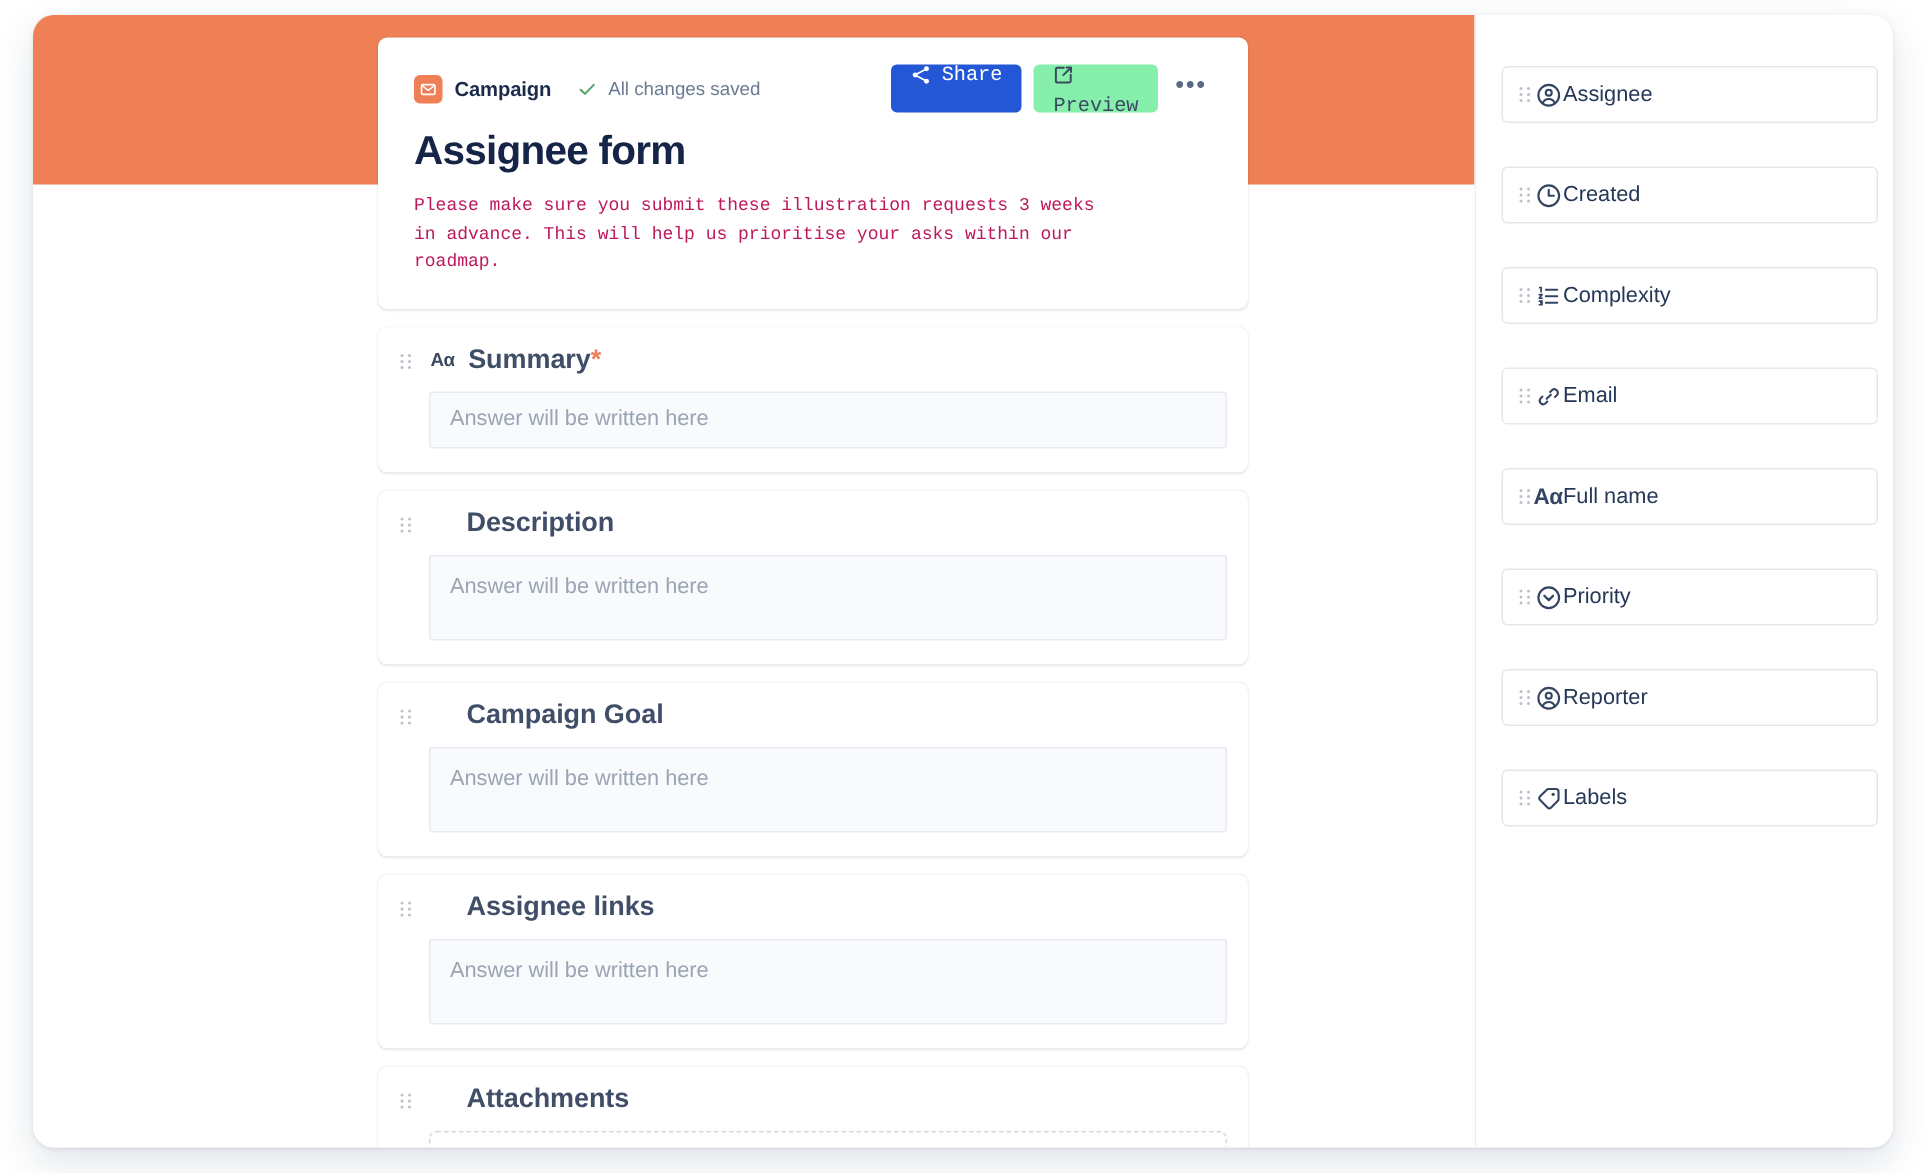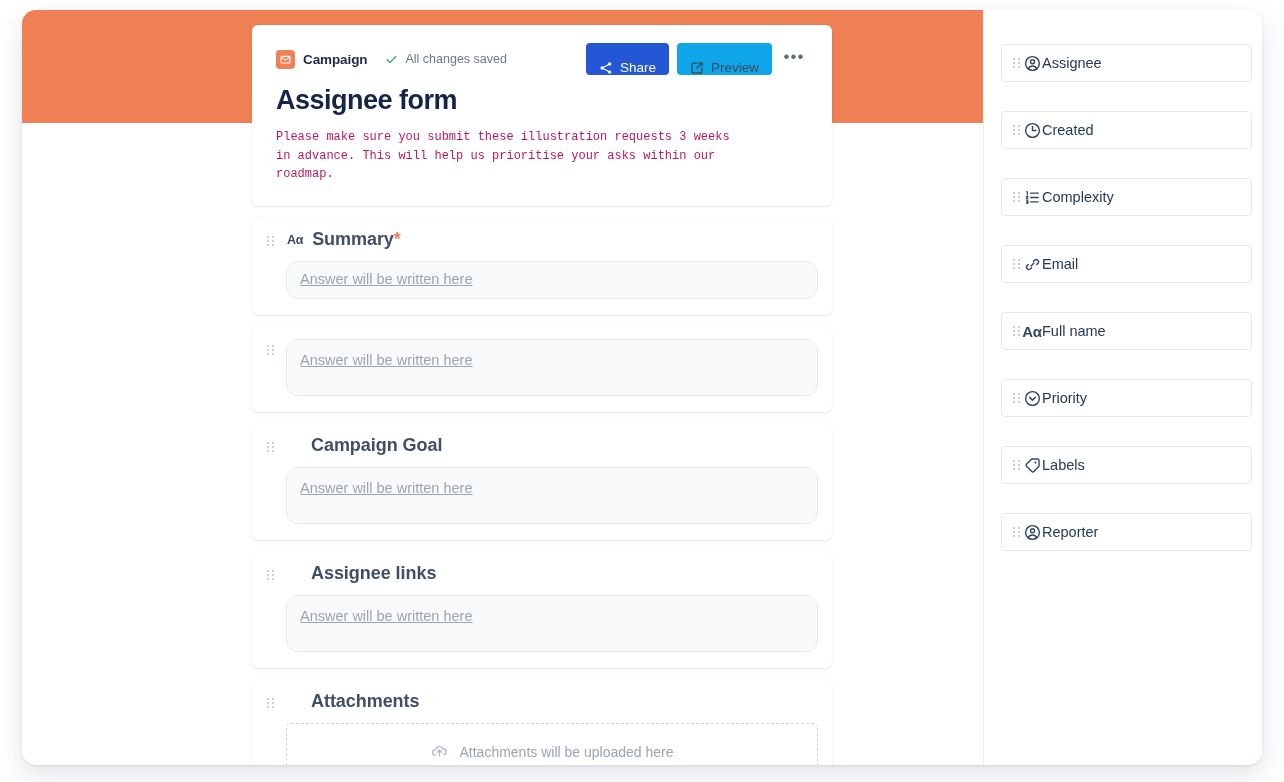--- a/index.html
+++ b/index.html
@@ -108,34 +108,34 @@
 
   .header-actions {
     margin-left: auto;
     display: flex;
     align-items: center;
     gap: 8px;
   }
 
   .btn {
     display: flex;
-    align-items: flex-end;
+    align-items: flex-start;
     gap: 7px;
     height: 32px;
     padding: 0 13px;
     border-radius: 4px;
     font-size: 13.5px;
     font-weight: 500;
     border: none;
     cursor: pointer;
-    font-family: Liberation Sans, sans-serif;
+    font-family: Liberation Mono, monospace;
     white-space: nowrap;
   }
   .btn-share { background: #2357d6; color: #ffffff; }
-  .btn-preview { background: #0ea5e9; color: #3c4a61; }
+  .btn-preview { background: #86efac; color: #3c4a61; flex-direction: column; }
   .btn-more {
     width: 28px; height: 28px;
     display: flex; align-items: center; justify-content: center;
     border-radius: 4px;
     color: #5b6b83;
     font-size: 17px;
     line-height: 1;
     letter-spacing: 1px;
     cursor: pointer;
     background: transparent;
@@ -202,26 +202,25 @@
     font-size: 18px;
     font-weight: bold;
     color: #404e68;
     letter-spacing: -0.05px;
   }
   .req-star { color: #ef7f55; font-weight: bold; }
 
   .answer-box {
     background: #f8fafc;
     border: 1px solid #e7ebf1;
-    border-radius: 12px;
+    border-radius: 2px;
     color: #9aa4b4;
     font-size: 14.5px;
     padding: 12px 13px;
     min-height: 38px;
-    text-decoration: underline;
   }
   .answer-box.short { height: 38px; padding: 9px 13px; }
   .answer-box.tall  { height: 57px; }
 
   .dropzone {
     border: 1px dashed #ccd4e0;
     border-radius: 5px;
     height: 58px;
     display: flex;
     align-items: center;
@@ -364,20 +363,28 @@
             <div class="field-card">
               <div class="drag-handle">
                 <i></i>
                 <i></i>
                 <i></i>
                 <i></i>
                 <i></i>
                 <i></i>
               </div>
               <div class="field-body">
+                <div class="field-label-row">
+                  <span>
+                    <svg width="15" height="15" viewBox="0 0 16 16">
+                      <path d="M2 4.2h12M2 7.6h12M2 11h7" stroke="#4a5straw" stroke-width="1.5" stroke-linecap="round"></path>
+                    </svg>
+                  </span>
+                  <span class="field-label"><span>Description</span><span class="req-star"></span></span>
+                </div>
                 <div class="answer-box tall"><span>Answer will be written here</span></div>
               </div>
             </div>
             <div class="field-card">
               <div class="drag-handle">
                 <i></i>
                 <i></i>
                 <i></i>
                 <i></i>
                 <i></i>
@@ -573,43 +580,43 @@
             <i></i>
             <i></i>
             <i></i>
             <i></i>
             <i></i>
             <i></i>
           </div>
           <span class="side-icon">
             <span>
               <svg width="17" height="17" viewBox="0 0 18 18">
-                <path d="M8.7 2.1H14a1.9 1.9 0 0 1 1.9 1.9v5.3a1.6 1.6 0 0 1-.47 1.13l-4.9 4.9a1.6 1.6 0 0 1-2.27 0L2.75 9.74a1.6 1.6 0 0 1 0-2.27l4.9-4.9A1.6 1.6 0 0 1 8.7 2.1z" fill="none" stroke="#344563" stroke-width="1.5" stroke-linejoin="round"></path>
-                <circle cx="12.1" cy="5.9" r="1.15" fill="#344563"></circle>
-              </svg>
-            </span>
-          </span>
-          <span class="side-label">Labels</span>
-        </div>
-        <div class="side-item">
-          <div class="drag-handle">
-            <i></i>
-            <i></i>
-            <i></i>
-            <i></i>
-            <i></i>
-            <i></i>
-          </div>
-          <span class="side-icon">
-            <span>
-              <svg width="17" height="17" viewBox="0 0 18 18">
                 <circle cx="9" cy="9" r="7.3" fill="none" stroke="#344563" stroke-width="1.5"></circle>
                 <circle cx="9" cy="7.2" r="2.1" fill="none" stroke="#344563" stroke-width="1.5"></circle>
                 <path d="M4.7 14.6a4.6 4.6 0 0 1 8.6 0" fill="none" stroke="#344563" stroke-width="1.5" stroke-linecap="round"></path>
               </svg>
             </span>
           </span>
           <span class="side-label">Reporter</span>
         </div>
+        <div class="side-item">
+          <div class="drag-handle">
+            <i></i>
+            <i></i>
+            <i></i>
+            <i></i>
+            <i></i>
+            <i></i>
+          </div>
+          <span class="side-icon">
+            <span>
+              <svg width="17" height="17" viewBox="0 0 18 18">
+                <path d="M8.7 2.1H14a1.9 1.9 0 0 1 1.9 1.9v5.3a1.6 1.6 0 0 1-.47 1.13l-4.9 4.9a1.6 1.6 0 0 1-2.27 0L2.75 9.74a1.6 1.6 0 0 1 0-2.27l4.9-4.9A1.6 1.6 0 0 1 8.7 2.1z" fill="none" stroke="#344563" stroke-width="1.5" stroke-linejoin="round"></path>
+                <circle cx="12.1" cy="5.9" r="1.15" fill="#344563"></circle>
+              </svg>
+            </span>
+          </span>
+          <span class="side-label">Labels</span>
+        </div>
       </div>
   </div>
 
 </div>
 
 </body></html>

